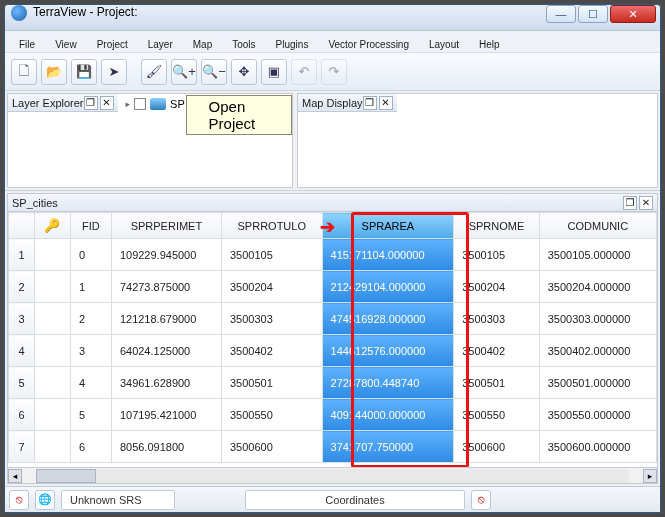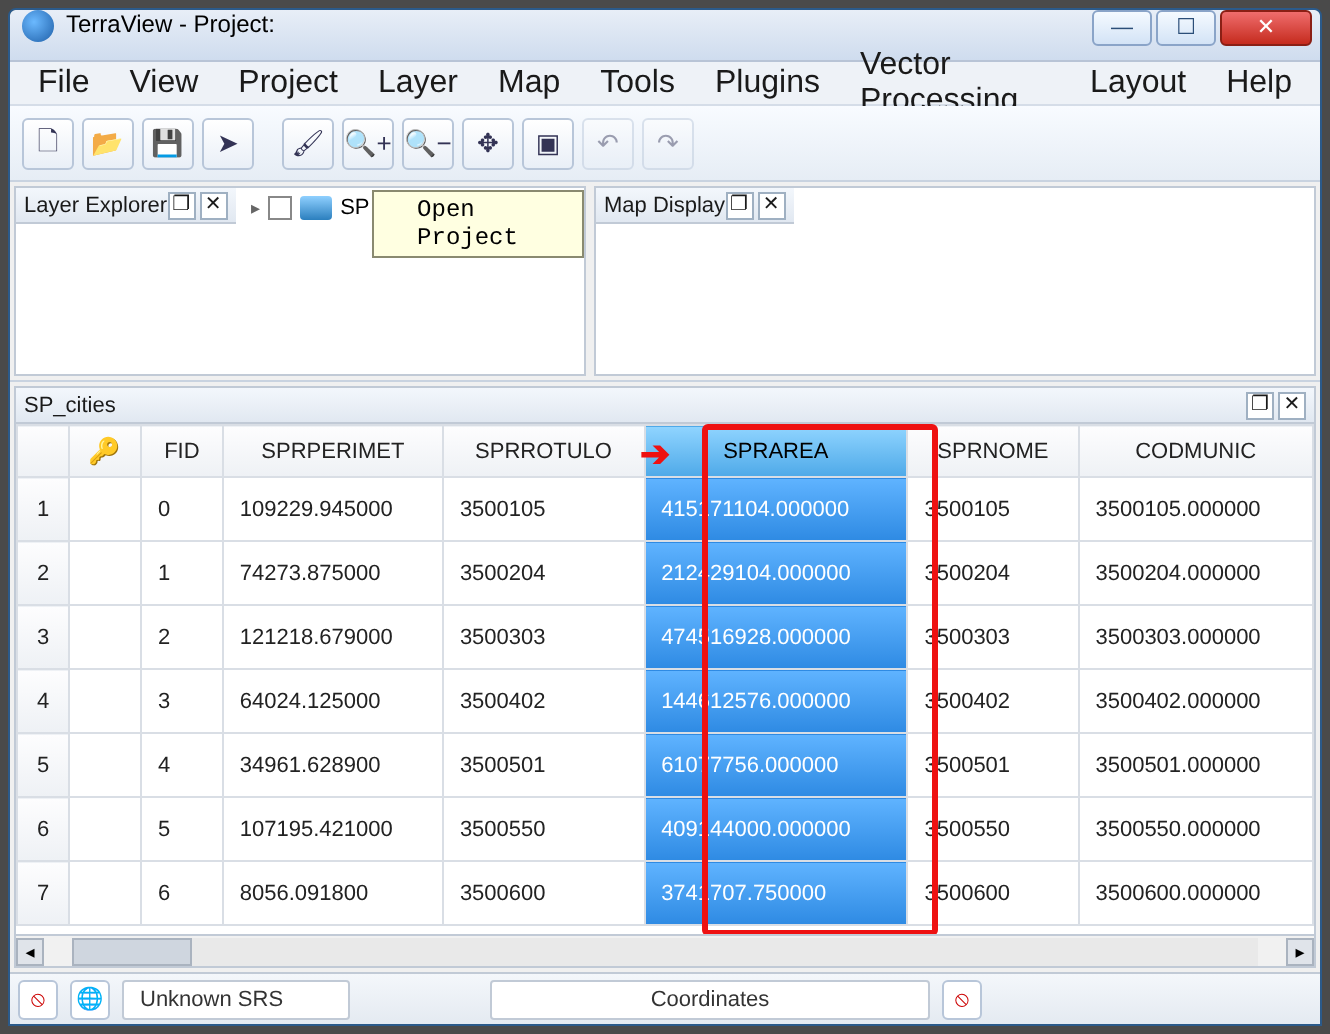--- a/index.html
+++ b/index.html
@@ -4,37 +4,37 @@
 <style>
   * { box-sizing: border-box; font-family: "Segoe UI", Tahoma, sans-serif; }
   body { margin: 0; padding: 4px; background: #4a4a4a; width: 665px; height: 517px; overflow: hidden; }
   .window { width: 657px; height: 509px; background: #f0f0f0; border: 1px solid #2b5a8a; border-radius: 4px 4px 0 0; display: flex; flex-direction: column; position: relative; }
   .titlebar { height: 26px; background: linear-gradient(#e8eef7,#cfdcee); display: flex; align-items: flex-start; padding: 0 4px 0 6px; border-bottom: 1px solid #b8c4d6; border-radius:4px 4px 0 0; }
   .title-icon { width: 16px; height: 16px; background: radial-gradient(circle at 6px 6px,#6bb9ff,#1e5fa8); border-radius: 50%; margin-right: 6px; }
   .titletext { font-size: 12px; color: #000; flex: 1; }
   .winbtns { display: flex; gap: 2px; }
   .winbtn { width: 30px; height: 18px; border: 1px solid #8aa4c8; border-radius: 3px; background: linear-gradient(#f5faff,#d3e3f6); font-size: 11px; line-height:16px; text-align:center; color:#2b4e78; cursor:pointer; }
   .winbtn.close { background: linear-gradient(#ef6d6d,#c52b1e); color:#fff; border-color:#8a1f15; width:46px; }
-  .menubar { height: 22px; background:#eef2f7; display:flex; align-items:center; padding:0 4px; border-bottom:1px solid #d5dde8; font-size:16px; color:#1a1a1a; }
+  .menubar { height: 22px; background:#eef2f7; display:flex; align-items:flex-end; padding:0 4px; border-bottom:1px solid #d5dde8; font-size:10px; color:#1a1a1a; }
   .menuitem { padding:2px 10px; cursor:pointer; }
   .toolbar { height:38px; background: linear-gradient(#f8fbff,#e6edf5); border-bottom:1px solid #c9d3e0; display:flex; align-items:center; padding:0 6px; gap:4px; }
   .tbtn { width:26px; height:26px; border:1px solid #b8c6d9; border-radius:3px; background: linear-gradient(#fff,#e9eff7); display:flex; align-items:center; justify-content:center; cursor:pointer; font-size:13px; color:#335; }
   .tsep { width:6px; }
   .mid { display:flex; height:100px; border-bottom:1px solid #c9d3e0; }
   .panel { background:#fff; border:1px solid #c1cad6; margin:2px; display:flex; flex-direction:row; }
   .phead { height:18px; background: linear-gradient(#f3f7fc,#e1e8f1); border-bottom:1px solid #c1cad6; display:flex; align-items:center; padding:0 4px; font-size:11px; color:#1a1a1a;}
   .phead .pctl { margin-left:auto; display:flex; gap:2px; }
   .pbtn { width:14px; height:14px; font-size:10px; line-height:12px; border:1px solid #9fb0c2; background:#fff; text-align:center; cursor:pointer; }
   .pbody { flex:1; overflow:hidden; position:relative; }
   .lexplorer { width:286px; }
   .mapdisp { flex:1; }
   .treenode { display:flex; align-items:center; gap:4px; padding:4px 8px; font-size:11px; }
   .treecb { width:12px; height:12px; border:1px solid #888; }
   .tree-layer-icon { width:16px; height:12px; background: linear-gradient(#8fd0ff,#2b7fbe); border-radius:2px; }
-  .tooltip { position:absolute; top:1px; left:68px; background:#ffffe1; border:1px solid #8a8a70; padding:2px 22px; font-size:12px; color:#000;font-family:Liberation Mono, monospace; }
+  .tooltip { position:absolute; top:1px; left:68px; background:#ffffe1; border:1px solid #8a8a70; padding:2px 22px; font-size:15px; color:#000; }
   .tablepanel { flex:1; display:flex; flex-direction:column; margin:2px; border:1px solid #c1cad6; background:#fff; min-height:0;}
   .tablewrap { flex:1; overflow:hidden; position:relative; }
   table { border-collapse:collapse; width:100%; font-size:11px; color:#222; }
   th, td { border:1px solid #d9dee5; padding:0 8px; height:32px; text-align:left; white-space:nowrap; background:#fff;}
   th { background: linear-gradient(#fdfdfe,#eef1f5); font-weight:normal; height:26px; text-align:center;}
   td.rowhead { background: linear-gradient(#fdfdfe,#eef1f5); width:26px; text-align:center; }
   th.keycol { width:36px; }
   th.hl, td.hl { background: linear-gradient(#5fb3ff,#2e8ae3); color:#fff; }
   th.hl { background: linear-gradient(#8fd4ff,#4ea9e8); color:#000; }
   .redbox { position:absolute; border:3px solid #e11; border-radius:3px; pointer-events:none; }
@@ -206,21 +206,21 @@
               <td class="hl">144612576.000000</td>
               <td>3500402</td>
               <td>3500402.000000</td>
             </tr>
             <tr>
               <td class="rowhead">5</td>
               <td></td>
               <td>4</td>
               <td>34961.628900</td>
               <td>3500501</td>
-              <td class="hl">61077756.000000</td>
+              <td class="hl">27287800.448740</td>
               <td>3500501</td>
               <td>3500501.000000</td>
             </tr>
             <tr>
               <td class="rowhead">6</td>
               <td></td>
               <td>5</td>
               <td>107195.421000</td>
               <td>3500550</td>
               <td class="hl">409144000.000000</td>

